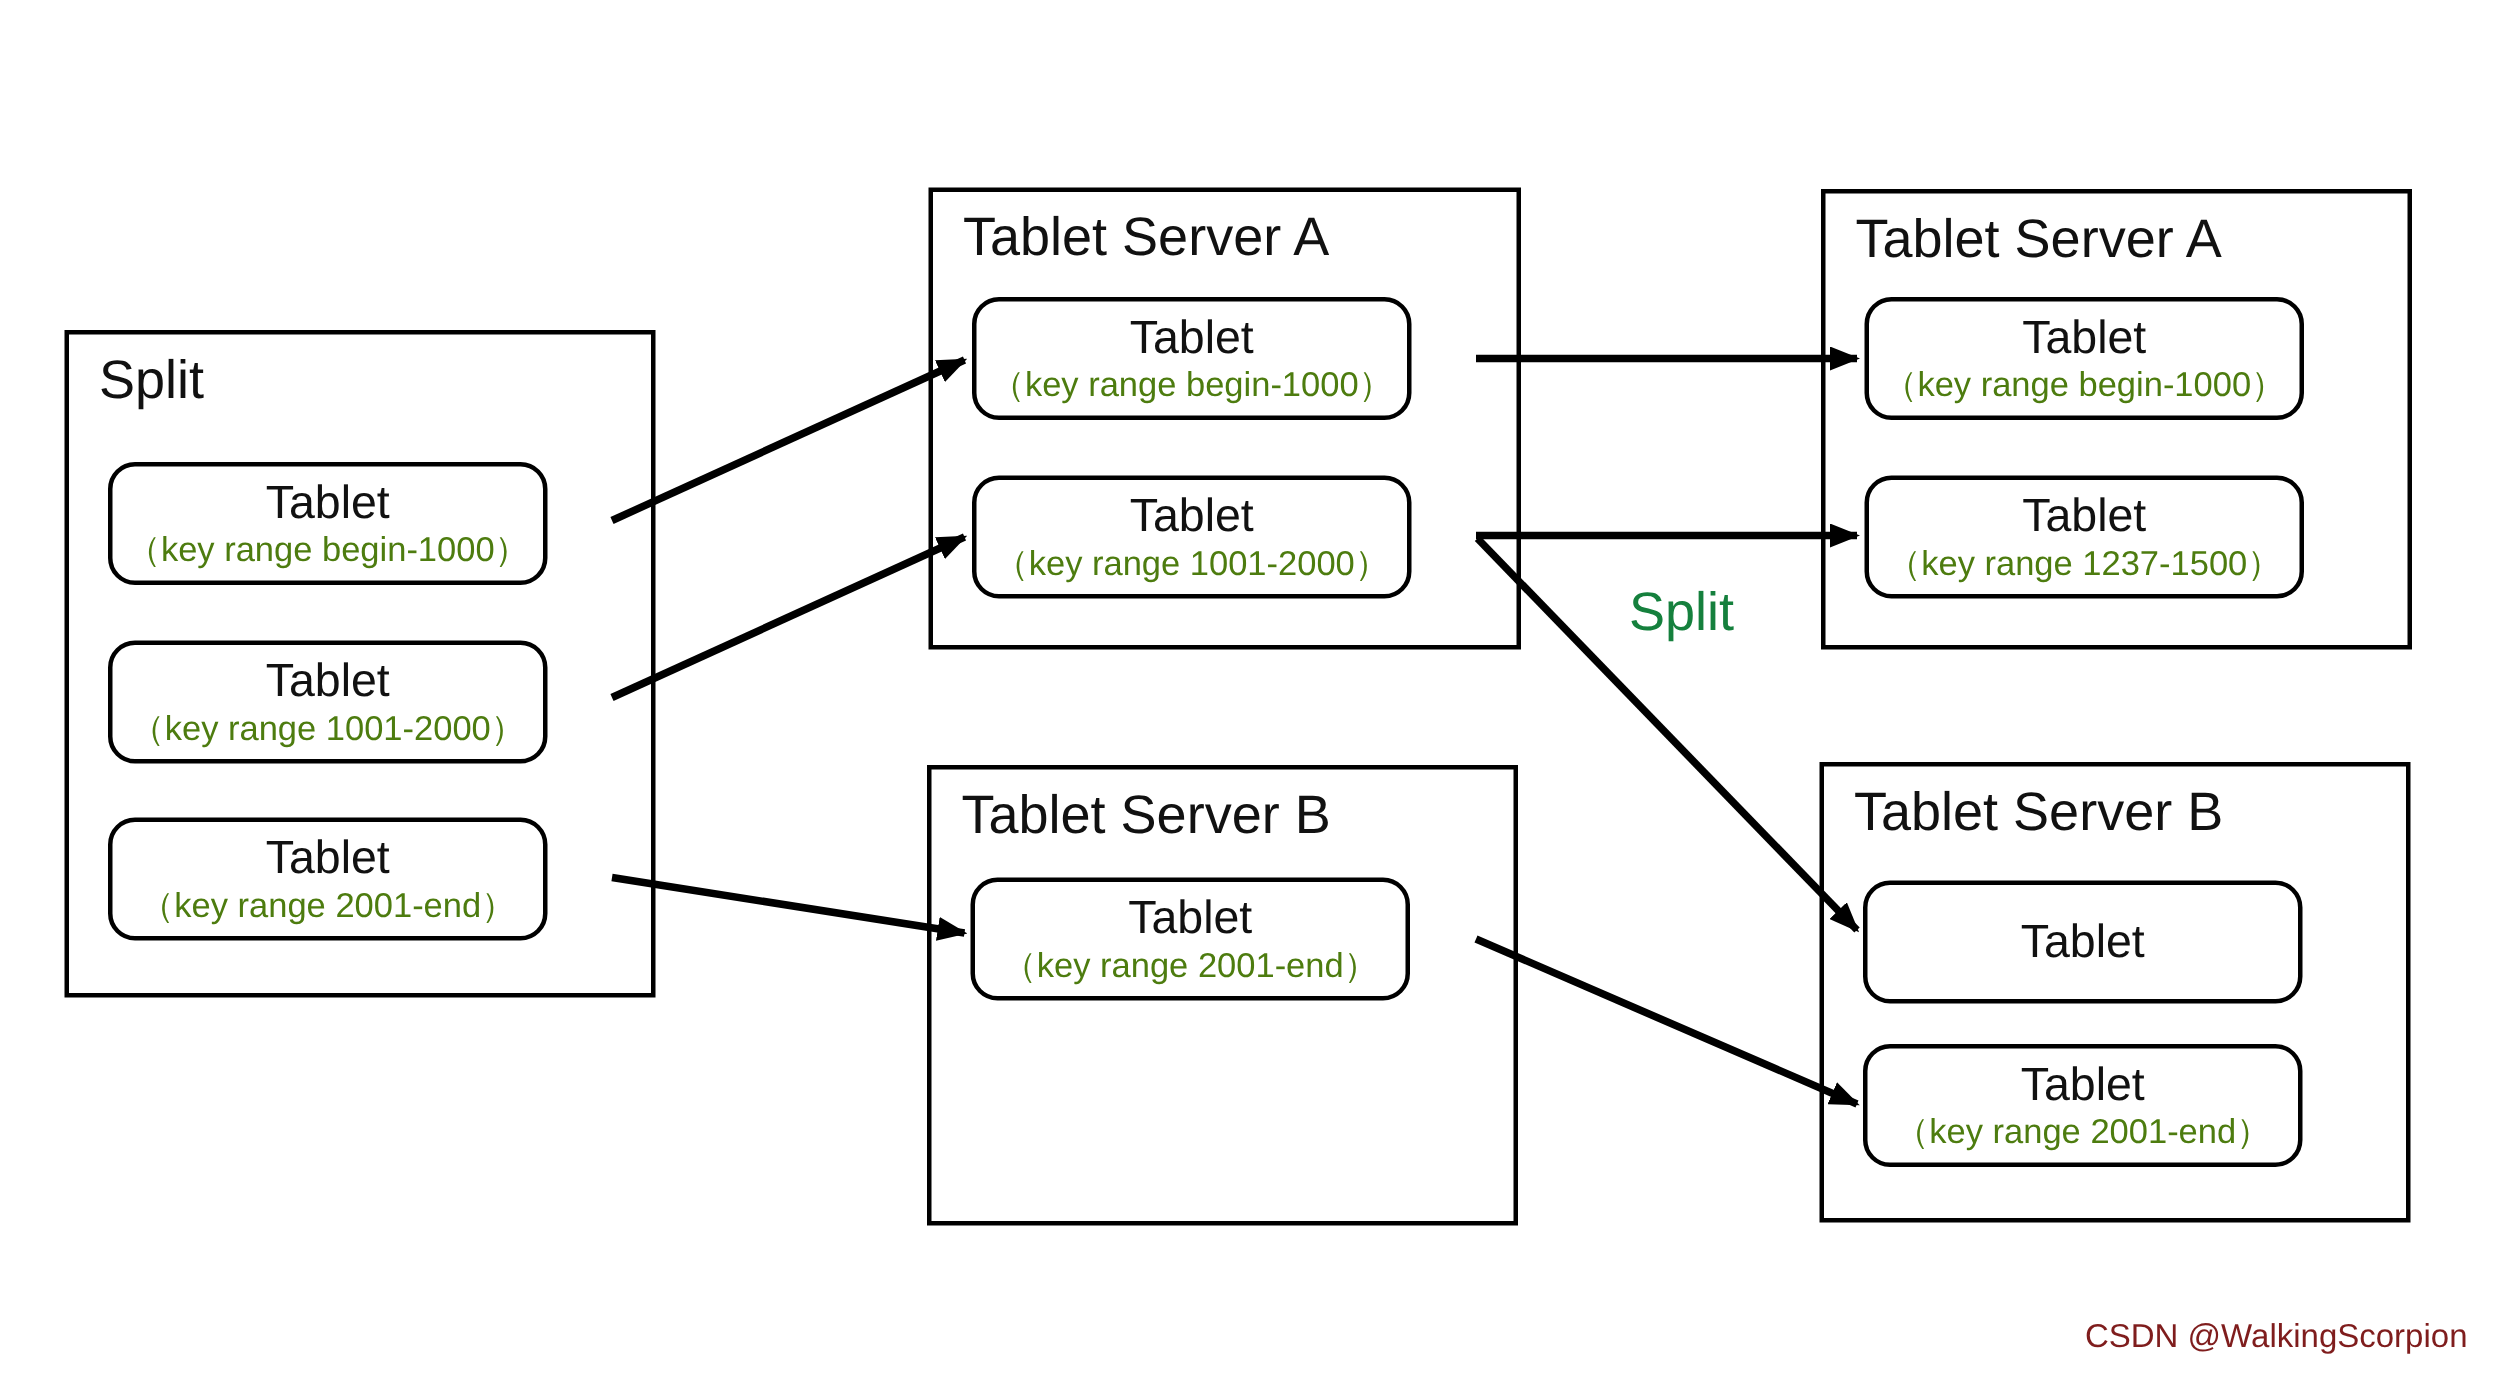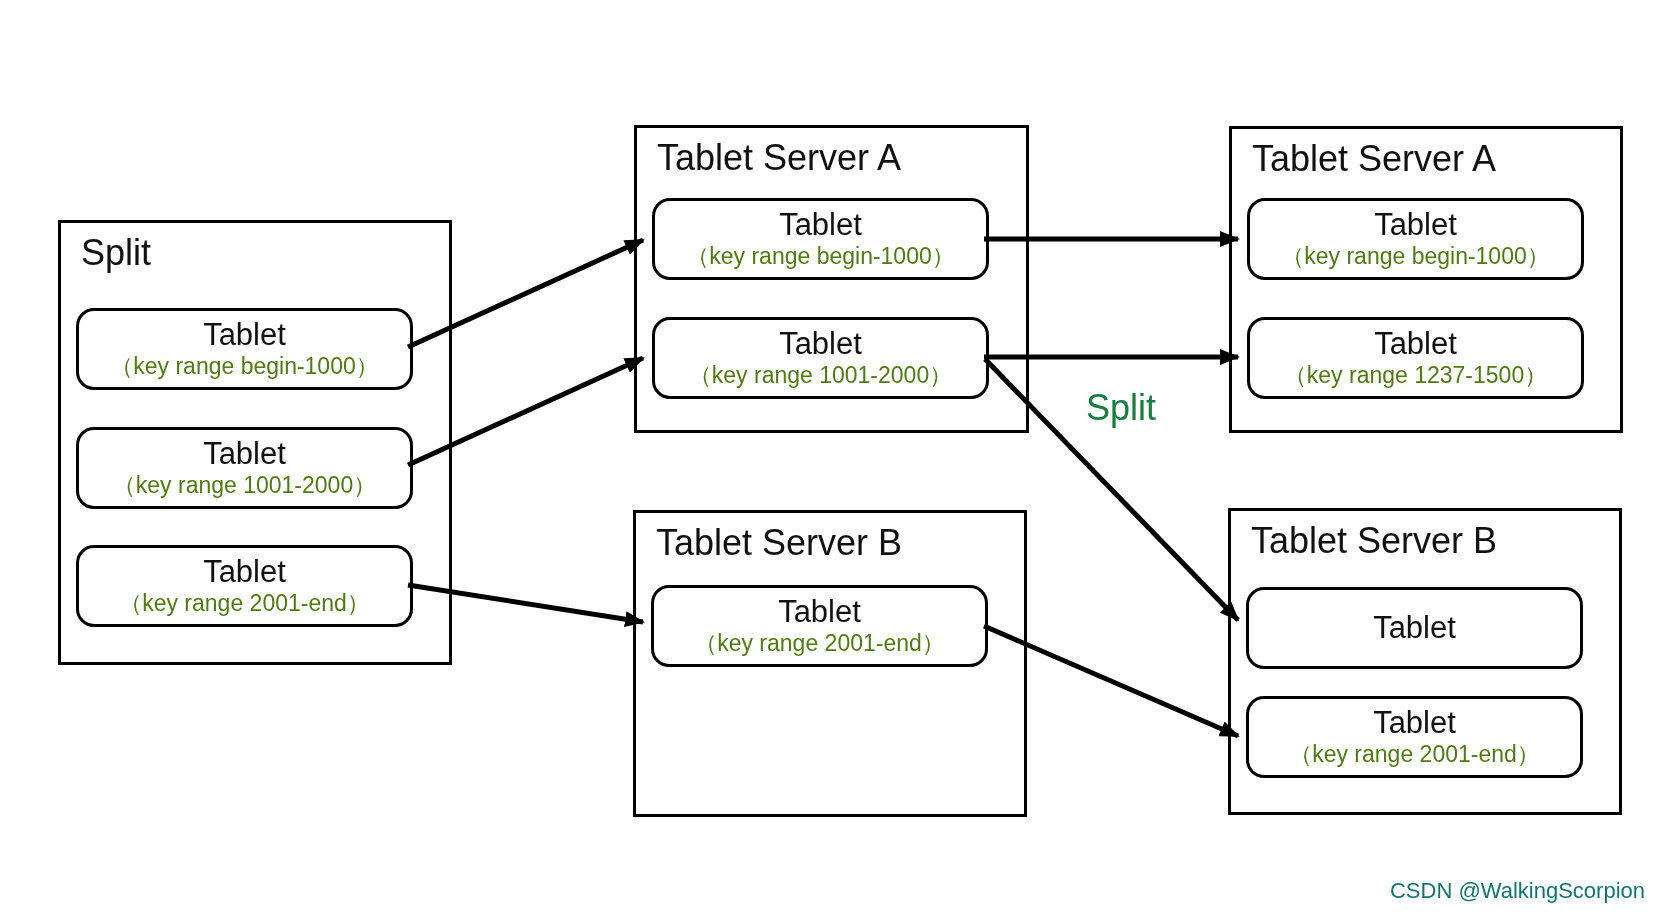--- a/index.html
+++ b/index.html
@@ -14,41 +14,40 @@
     height: 916px;
     background: #ffffff;
     overflow: hidden;
     color: #111111;
   }
   .server-box {
     position: absolute;
     border: 3px solid #000000;
     background: #ffffff;
     box-sizing: border-box;
-    margin-left: 15px;
   }
   #box-table   { left: 43px;   top: 220px; width: 394px; height: 445px; }
   #box-sa-before { left: 619px;  top: 125px; width: 395px; height: 308px; }
   #box-sb-before { left: 618px;  top: 510px; width: 394px; height: 307px; }
   #box-sa-after  { left: 1214px; top: 126px; width: 394px; height: 307px; }
   #box-sb-after  { left: 1213px; top: 508px; width: 394px; height: 307px; }
 
   .box-title {
     position: absolute;
     left: 20px;
     top: 10px;
     font-size: 36px;
     line-height: 40px;
     color: #111111;
     white-space: nowrap;
   }
   .tablet {
     position: absolute;
-    left: 15px;
-    width: 337px;
+    left: 26px;
+    width: 293px;
     height: 82px;
     border: 3px solid #000000;
     border-radius: 18px;
     background: #ffffff;
     box-sizing: border-box;
     display: flex;
     flex-direction: column;
     align-items: center;
     justify-content: center;
     text-align: center;
@@ -88,21 +87,21 @@
     top: 388px;
     font-size: 36px;
     line-height: 40px;
     color: #15803d;
   }
   #watermark {
     position: absolute;
     right: 17px;
     top: 878px;
     font-size: 22px;
-    color: #0f766e;
+    color: #7f1d1d;
     white-space: nowrap;
   }
 </style>
 </head>
 <body>
 
 <div id="canvas">
 
   <div class="server-box" id="box-table">
     <div class="box-title">Split</div>

